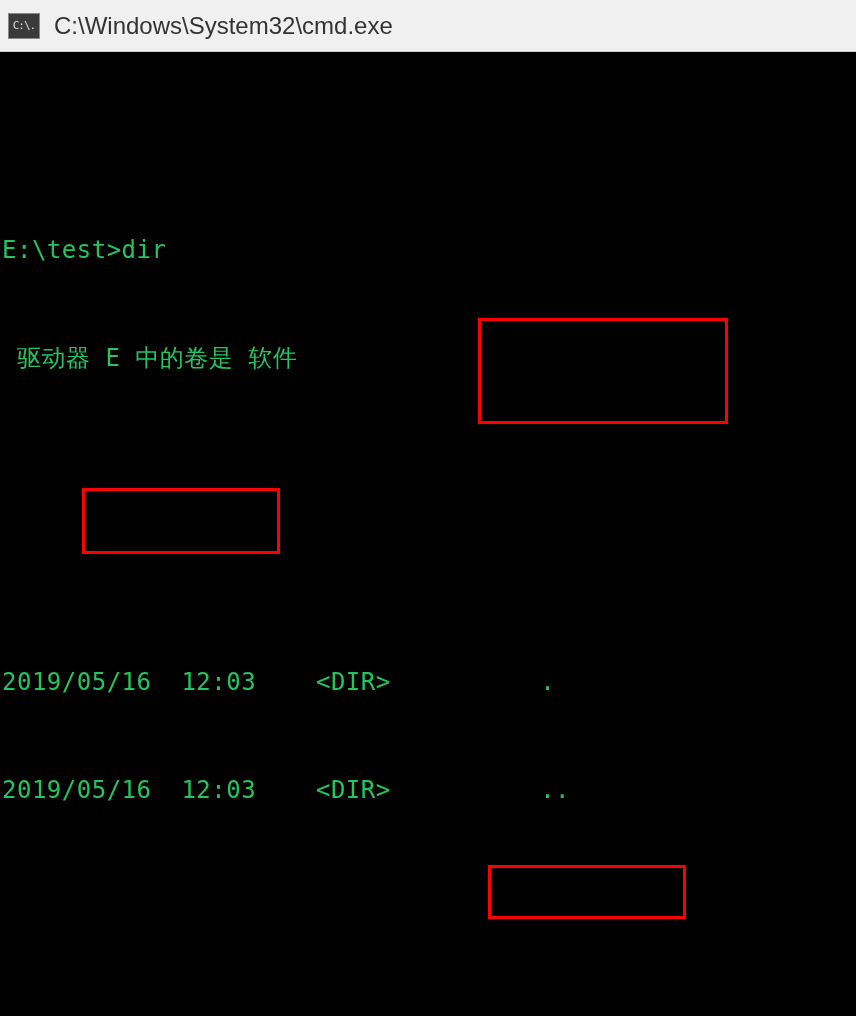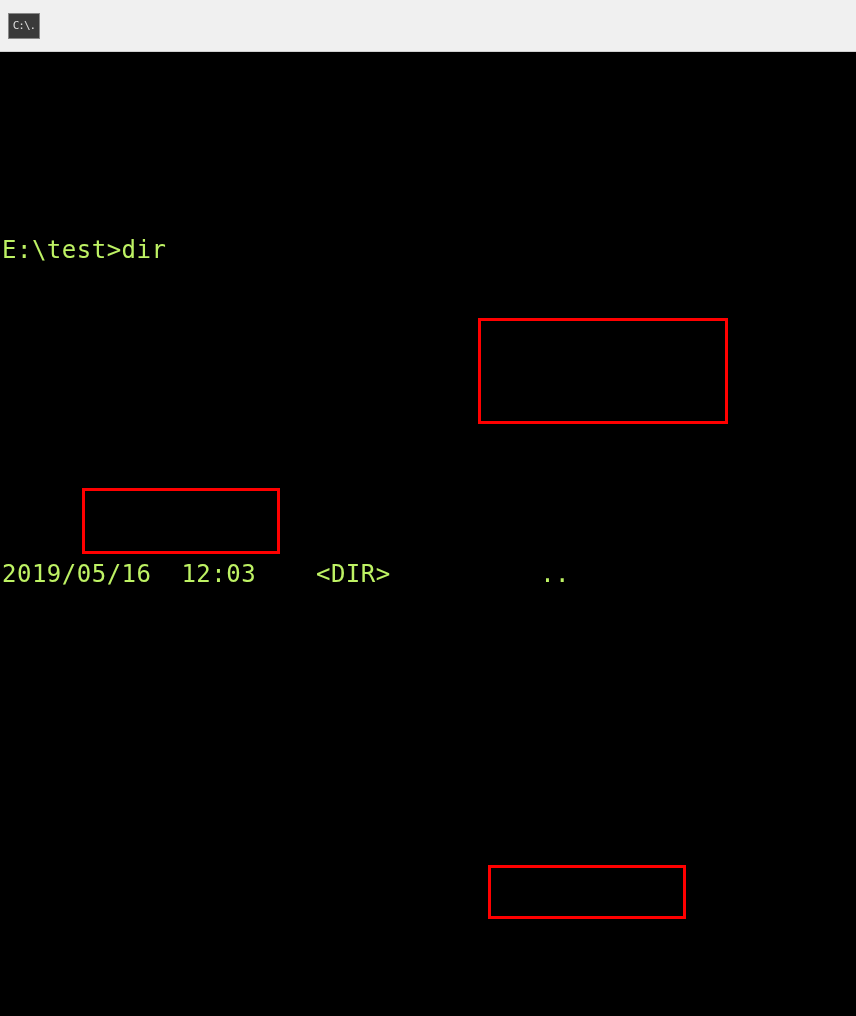--- a/index.html
+++ b/index.html
@@ -32,21 +32,21 @@
     align-items: center;
     justify-content: center;
     font-size: 11px;
     color: #ddd;
     border: 1px solid #888;
     font-family: monospace;
     letter-spacing: -1px;
   }
   .terminal {
     background: #000;
-    color: #bef264;
+    color: #22c55e;
     font-size: 24px;
     line-height: 36px;
     padding: 0;
     position: relative;
     height: calc(100% - 52px);
     white-space: pre;
     letter-spacing: 0.5px;
   }
   .terminal .line {
     height: 36px;
@@ -59,27 +59,30 @@
   }
   .hb1 { left: 478px; top: 266px; width: 250px; height: 106px; }
   .hb2 { left: 82px;  top: 436px; width: 198px; height: 66px; }
   .hb3 { left: 488px; top: 813px; width: 198px; height: 54px; }
 </style>
 </head>
 <body>
 
 <div class="titlebar">
   <div class="titlebar-icon">C:\.</div>
+  <span>C:\Windows\System32\cmd.exe</span>
 </div>
 
 <div class="terminal">
   <div class="line"></div>
   <div class="line">E:\test&gt;dir</div>
+  <div class="line"> 驱动器 E 中的卷是 软件</div>
   <div class="line"></div>
   <div class="line"></div>
+  <div class="line">2019/05/16  12:03    &lt;DIR&gt;          .</div>
   <div class="line">2019/05/16  12:03    &lt;DIR&gt;          ..</div>
   
   
   
   
   
   
   
   
   

